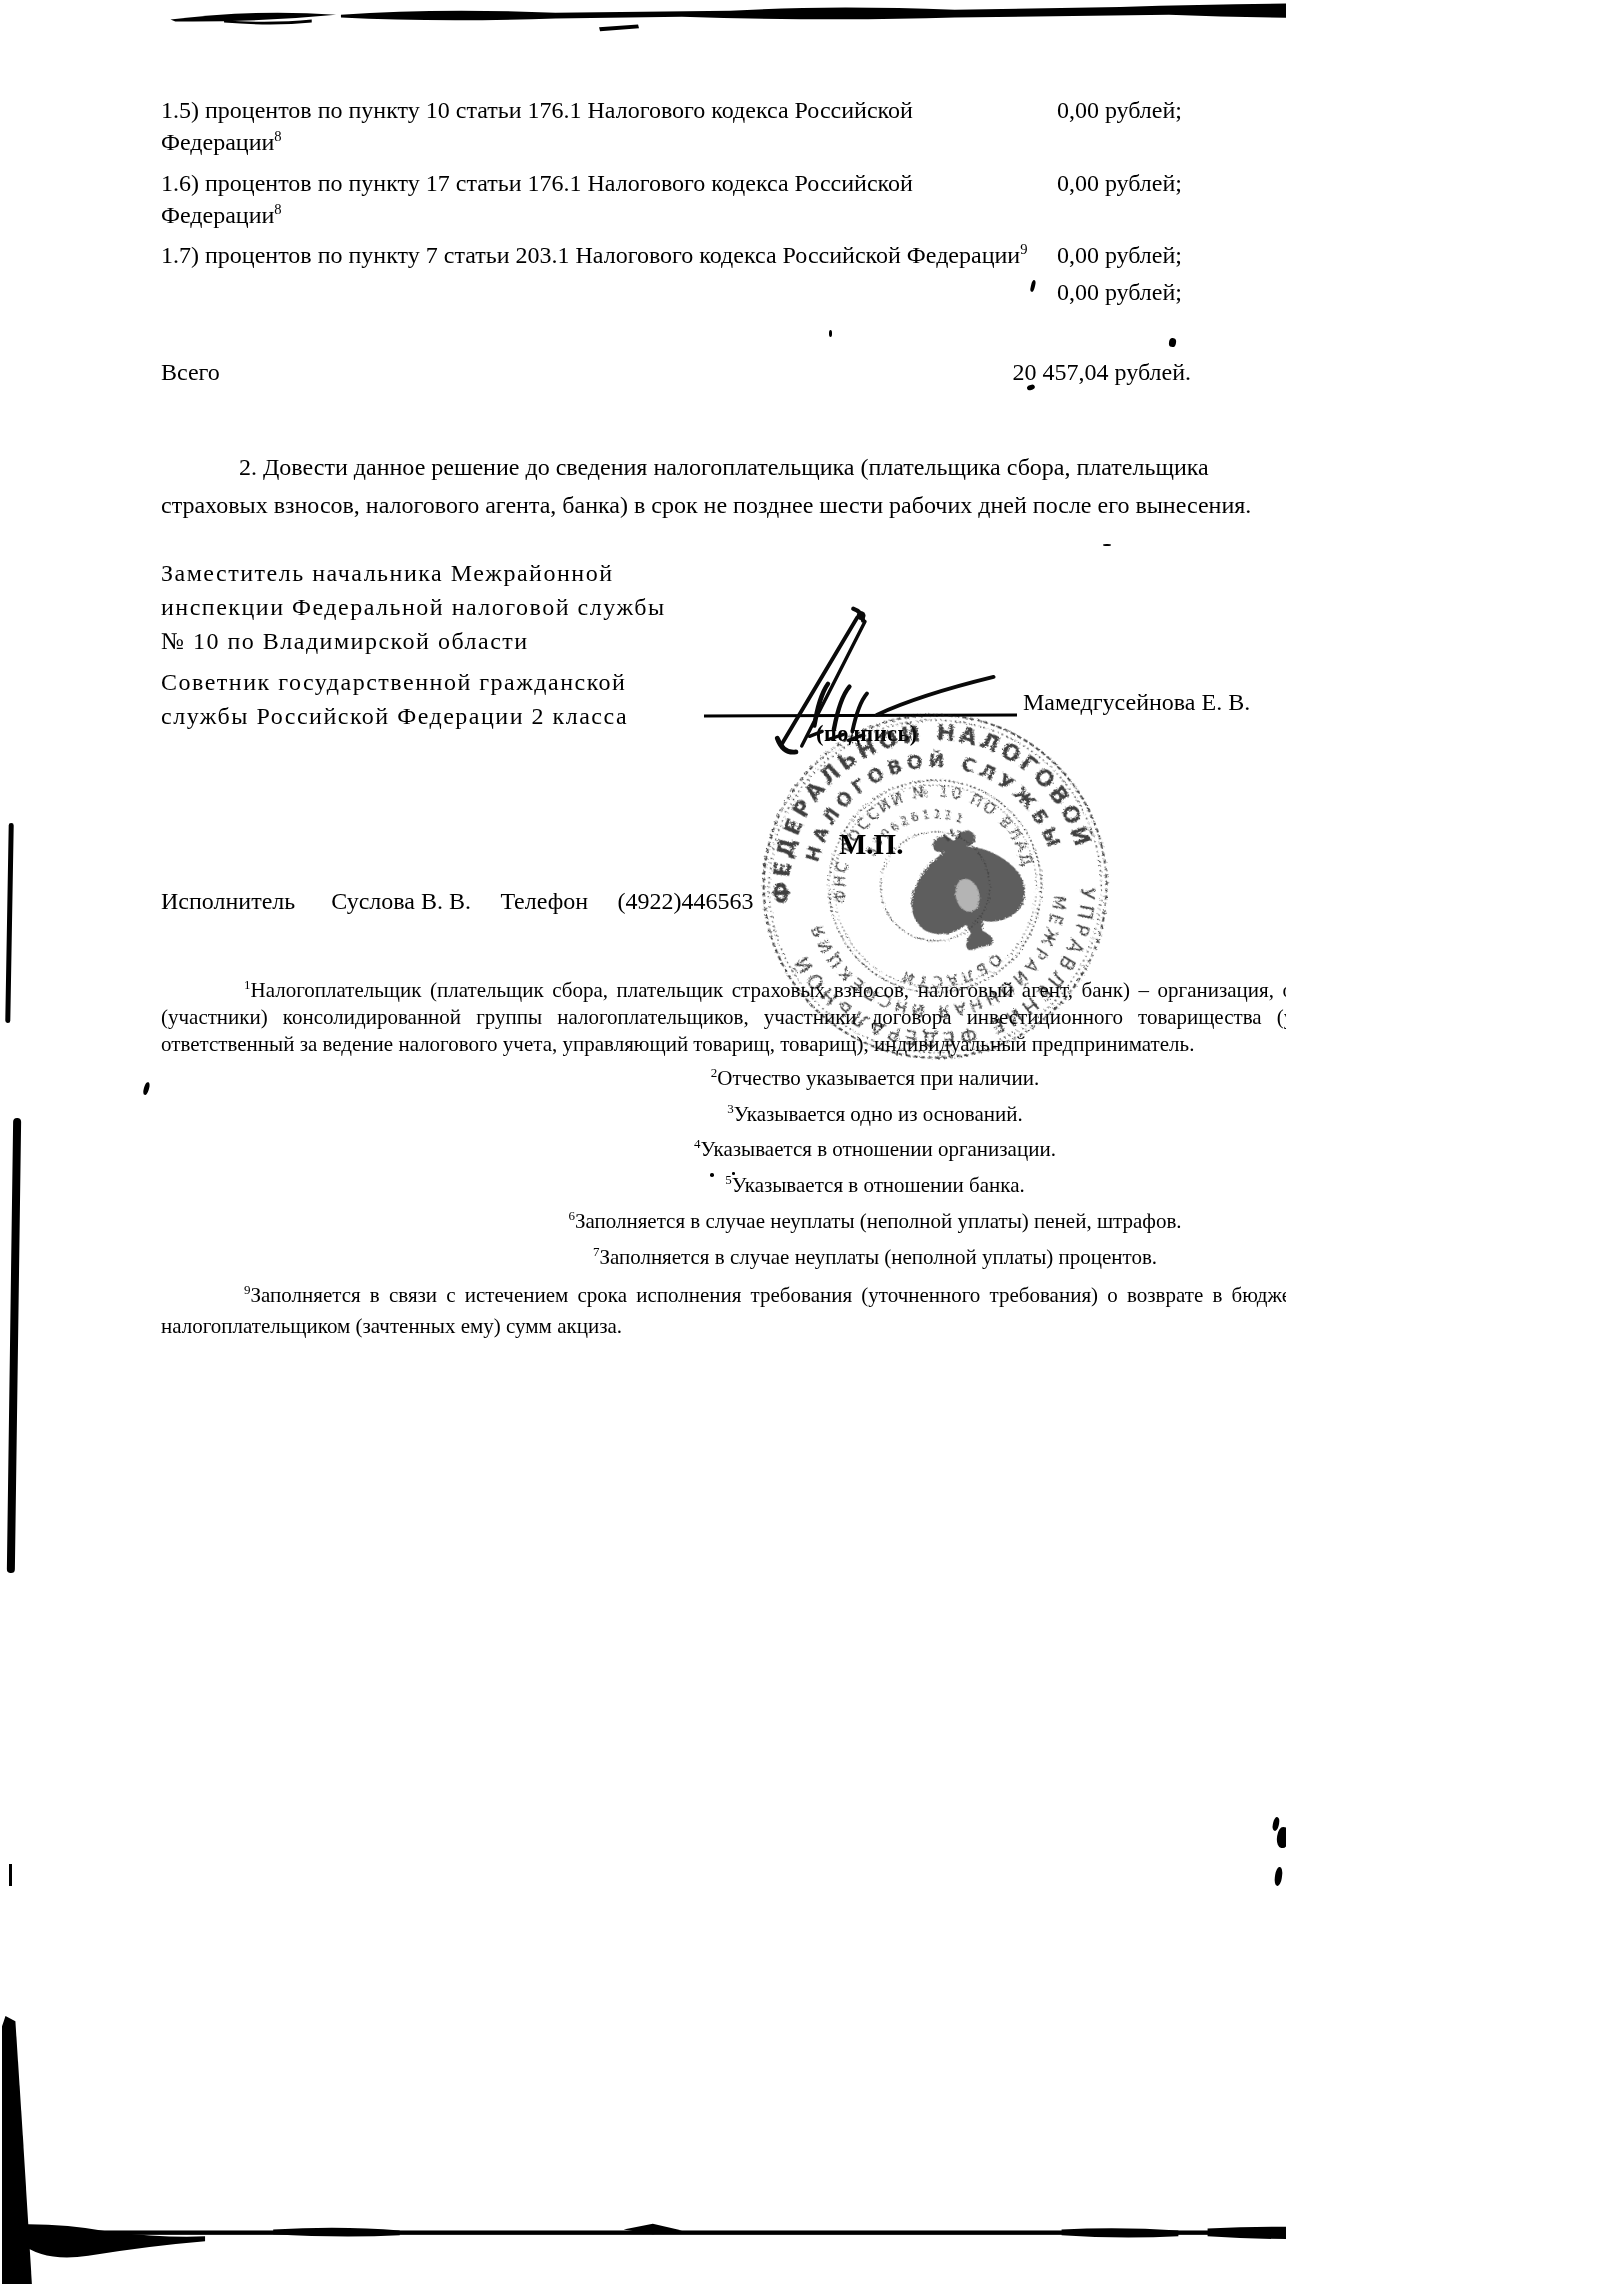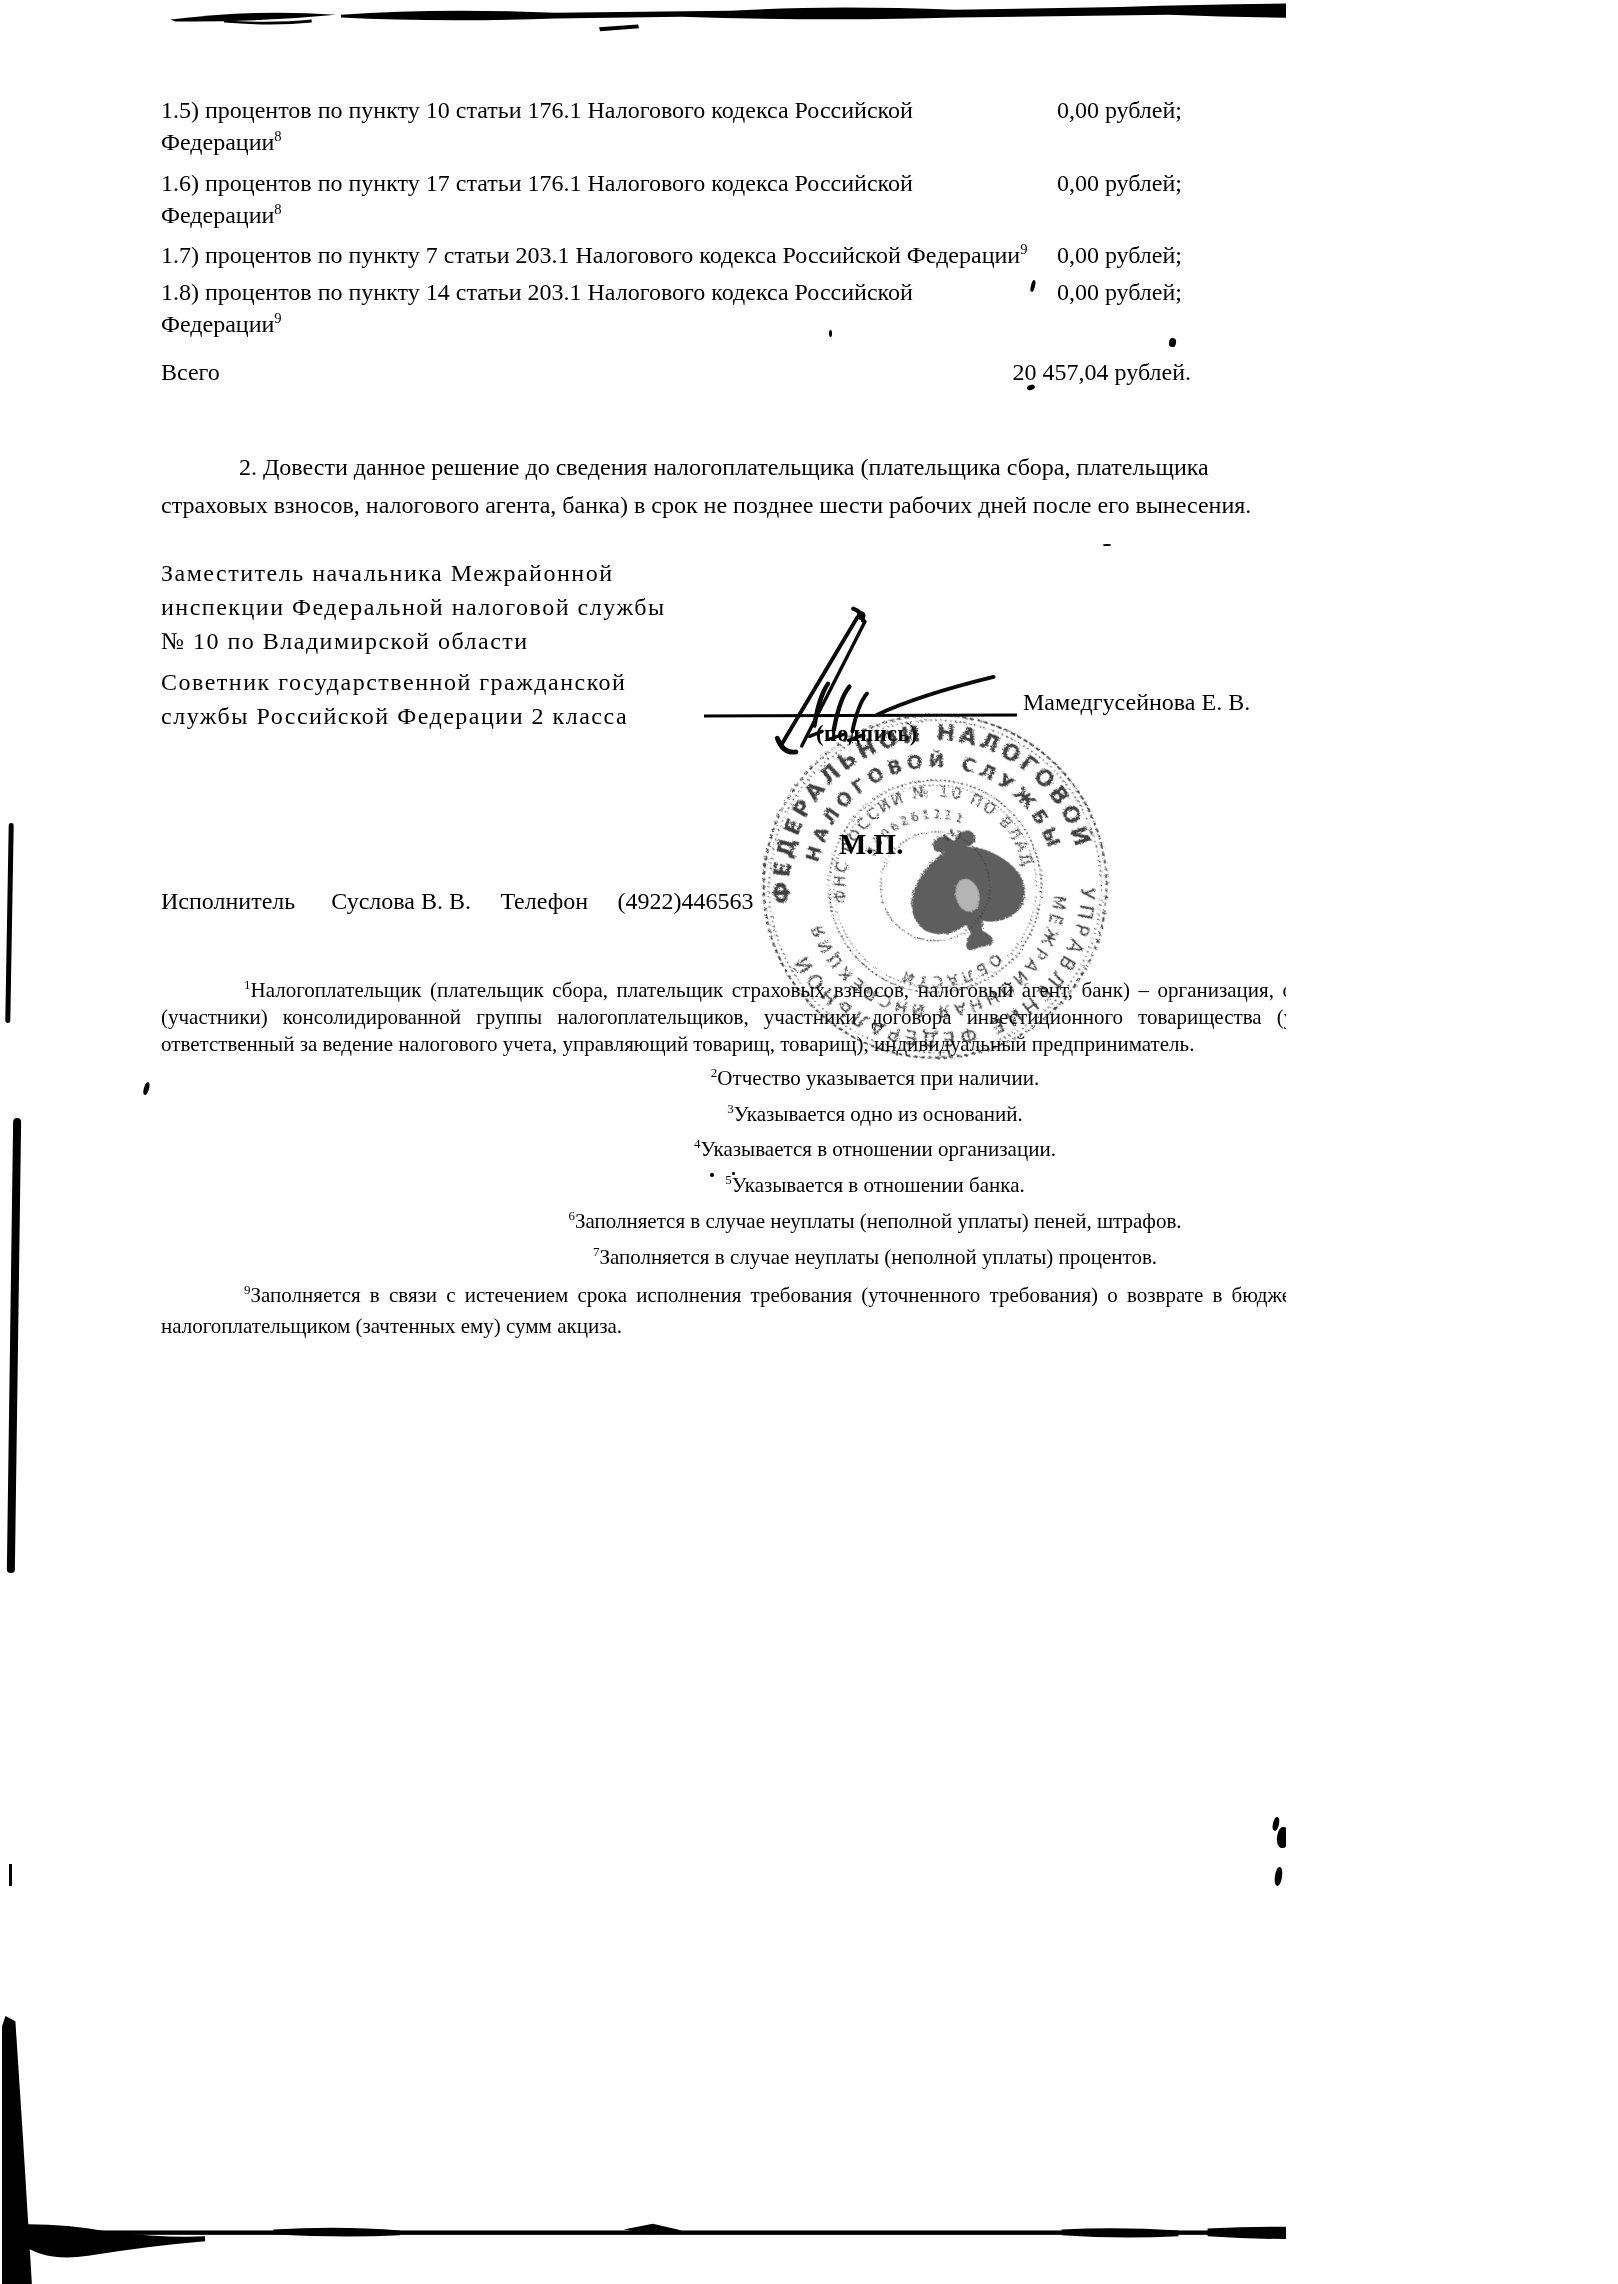--- a/index.html
+++ b/index.html
@@ -58,24 +58,20 @@
     <span>1.6) процентов по пункту 17 статьи 176.1 Налогового кодекса Российской</span><br>
     <span>Федерации</span><sup class="ref">8</sup>
   </div>
   <div class="abs txt amt" style="top:167px">0,00 рублей;</div>
 
   <div class="abs txt item-text" style="top:239px">
     <span>1.7) процентов по пункту 7 статьи 203.1 Налогового кодекса Российской Федерации</span><sup class="ref">9</sup>
   </div>
   <div class="abs txt amt" style="top:239px">0,00 рублей;</div>
 
-  <div class="abs txt item-text" style="top:276px">
-    <span>1.8) процентов по пункту 14 статьи 203.1 Налогового кодекса Российской</span><br>
-    <span>Федерации</span><sup class="ref">9</sup>
-  </div>
   <div class="abs txt amt" style="top:276px">0,00 рублей;</div>
 
   <div class="abs txt" style="left:161px;top:356px">Всего</div>
   <div class="abs txt" style="right:95px;top:356px;">20 457,04 рублей.</div>
 
   <div class="abs para2" style="top:448px">
     <span>2. Довести данное решение до сведения налогоплательщика (плательщика сбора, плательщика</span><br>
     <span>страховых взносов, налогового агента, банка) в срок не позднее шести рабочих дней после его вынесения.</span>
   </div>
 

